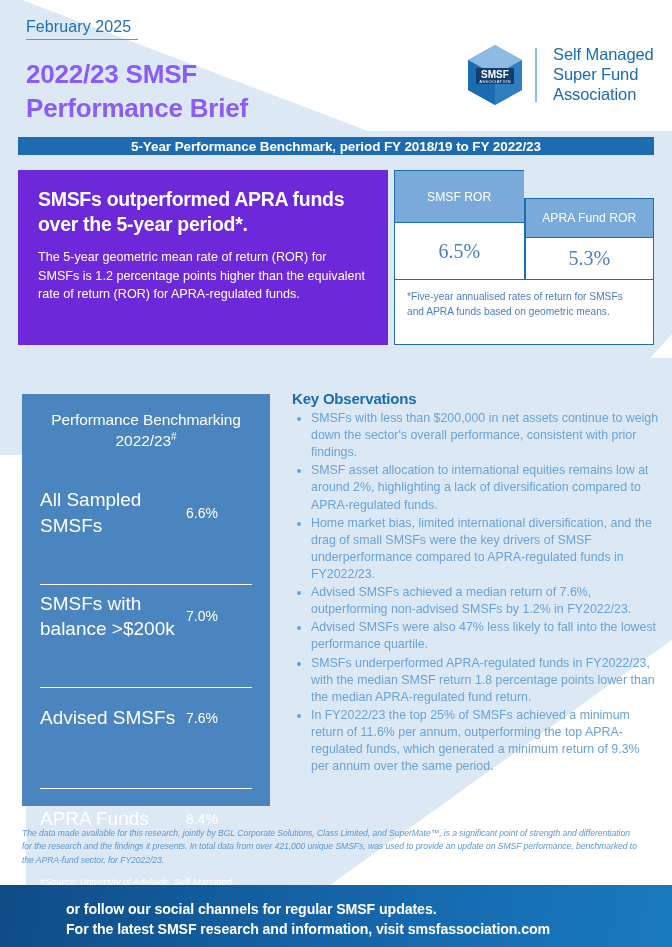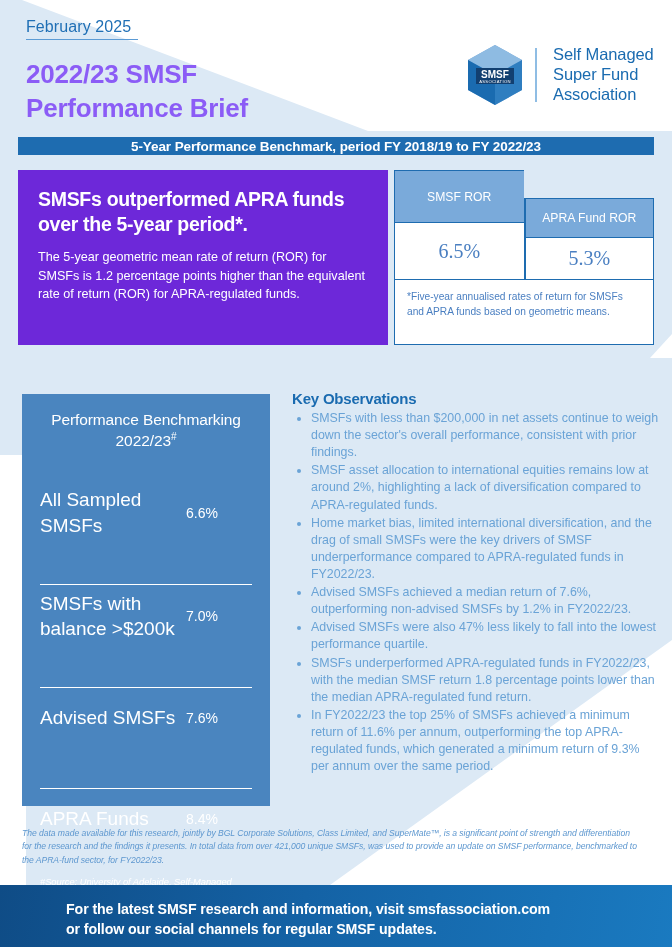--- a/index.html
+++ b/index.html
@@ -239,18 +239,18 @@
       <li>Advised SMSFs were also 47% less likely to fall into the lowest performance quartile.</li>
       <li>SMSFs underperformed APRA-regulated funds in FY2022/23, with the median SMSF return 1.8 percentage points lower than the median APRA-regulated fund return.</li>
       <li>In FY2022/23 the top 25% of SMSFs achieved a minimum return of 11.6% per annum, outperforming the top APRA-regulated funds, which generated a minimum return of 9.3% per annum over the same period.</li>
     </ul>
   </div>
 
   <div class="disclaimer">The data made available for this research, jointly by BGL Corporate Solutions, Class Limited, and SuperMate™, is a significant point of strength and differentiation for the research and the findings it presents. In total data from over 421,000 unique SMSFs, was used to provide an update on SMSF performance, benchmarked to the APRA-fund sector, for FY2022/23.</div>
 
   <div class="footer">
     <div class="footer-text">
+      <div>or follow our social channels for regular SMSF updates.</div>
       <div>For the latest SMSF research and information, visit smsfassociation.com</div>
-      <div>or follow our social channels for regular SMSF updates.</div>
     </div>
   </div>
 
 </div>
 
 </body></html>

